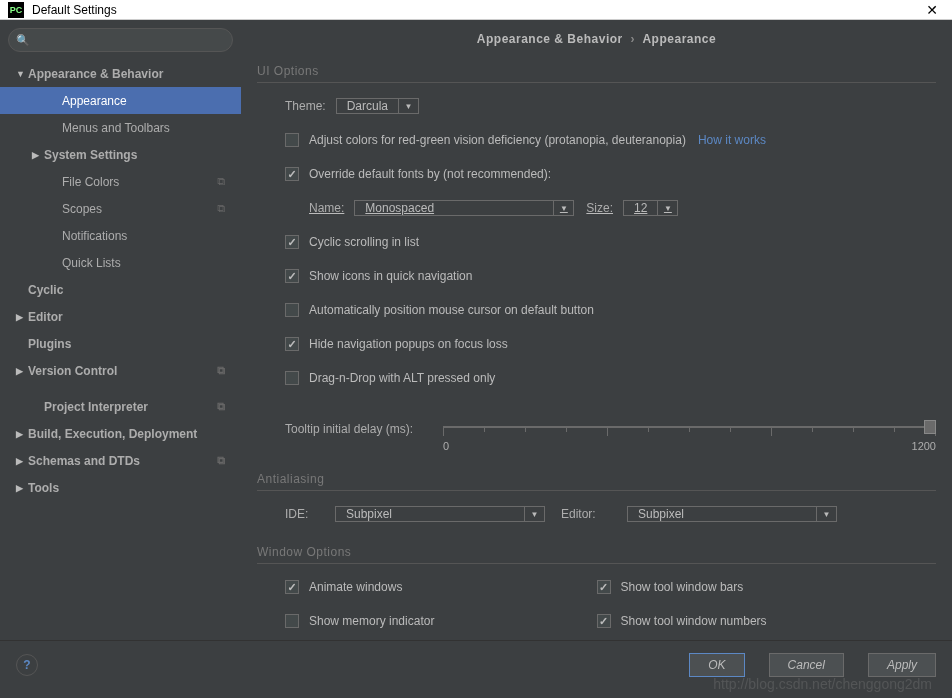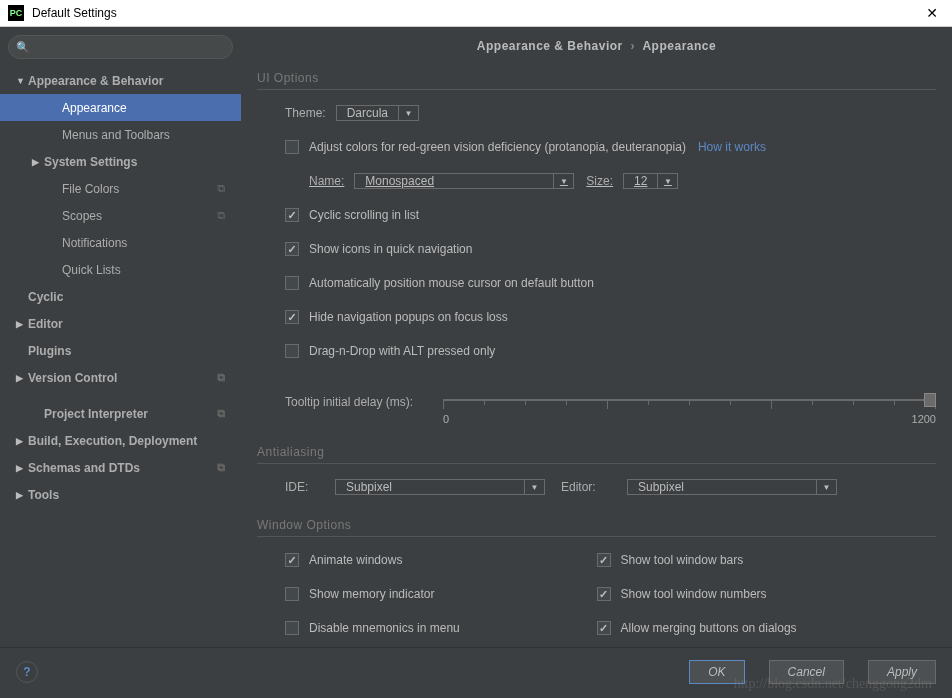--- a/index.html
+++ b/index.html
@@ -1,17 +1,17 @@
 <!DOCTYPE html>
 <html><head>
 <meta charset="utf-8">
 <style>
 * { box-sizing: border-box; margin: 0; padding: 0; font-family: "Segoe UI", Tahoma, sans-serif; }
 body { width: 952px; height: 698px; background: #3c3f41; color: #bbbbbb; font-size: 12px; overflow: hidden; }
-.titlebar { height: 27px; background: #ffffff; display: flex; align-items: center; padding: 0 8px; border-bottom: 1px solid #ccc; color: #000; }
+.titlebar { height: 20px; background: #ffffff; display: flex; align-items: center; padding: 0 8px; border-bottom: 1px solid #ccc; color: #000; }
 .titlebar .app-icon { width: 16px; height: 16px; background: #000; color: #8f8; font-size: 9px; font-weight: bold; display: flex; align-items: center; justify-content: center; margin-right: 8px; }
 .titlebar .title { flex: 1; font-size: 12px; color: #000; }
 .titlebar .close { font-size: 14px; cursor: pointer; padding: 0 6px; }
 .main { display: flex; height: 620px; }
 .sidebar { width: 241px; background: #3c3f41; display: flex; flex-direction: column; }
 .search-wrap { padding: 8px; }
 .search { width: 100%; height: 24px; background: #45494a; border: 1px solid #555; border-radius: 12px; padding: 0 24px; color: #bbb; font-size: 12px; }
 .search-wrap { position: relative; }
 .search-icon { position: absolute; left: 16px; top: 14px; color: #888; font-size: 11px; }
 .tree { flex: 1; overflow: auto; font-family: "Consolas", monospace; font-size: 12px; }
@@ -45,21 +45,21 @@
 .slider-tick.major { height: 10px; }
 .slider-thumb { position: absolute; top: -2px; right: 0; width: 12px; height: 14px; background: #6a6a6a; border: 1px solid #888; }
 .slider-labels { position: absolute; top: 18px; left: 0; right: 0; display: flex; justify-content: space-between; color: #adadad; font-size: 11px; }
 .two-col { display: flex; }
 .two-col > div { flex: 1; }
 .footer { height: 48px; background: #3c3f41; border-top: 1px solid #323232; display: flex; align-items: center; padding: 0 16px; }
 .help-icon { width: 22px; height: 22px; border: 1px solid #555; border-radius: 50%; display: flex; align-items: center; justify-content: center; color: #5c88c4; cursor: pointer; font-weight: bold; }
 .footer-spacer { flex: 1; }
 .btn-f { height: 24px; padding: 0 18px; margin-left: 24px; background: #4c5052; border: 1px solid #6a6a6a; color: #bbb; cursor: pointer; font-family: inherit; font-size: 12px; font-style: italic; }
 .btn-f.primary { border: 1px solid #5c88c4; }
-.watermark { position: absolute; bottom: 6px; right: 20px; color: #888; opacity: 0.3; font-size: 14px; font-family: Liberation Serif, serif; pointer-events: none; }
+.watermark { position: absolute; bottom: 6px; right: 20px; color: #888; opacity: 0.3; font-size: 14px; font-family: Liberation Sans, sans-serif; pointer-events: none; }
 </style>
 </head>
 <body>
 
 <div class="titlebar">
   <div class="app-icon">PC</div>
   <div class="title">Default Settings</div>
   <div class="close">✕</div>
 </div>
 
@@ -159,20 +159,24 @@
             <span class="btn">▼</span>
         </div>
       </div>
 
       <div class="row indent">
         <span class="checkbox"></span>
         <span>Adjust colors for red-green vision deficiency (protanopia, deuteranopia)</span>
         <span class="link">How it works</span>
       </div>
 
+      <div class="row indent">
+        <span class="checkbox checked"></span>
+        <span>Override default fonts by (not recommended):</span>
+      </div>
 
       <div class="row indent2">
         <span class="label">Name:</span>
         <div class="select" style="width:220px">
           <span class="val" style="flex:1">Monospaced</span>
             <span class="btn">▼</span>
         </div>
         <span class="label" style="margin-left:12px">Size:</span>
         <div class="select">
           <span class="val">12</span>

